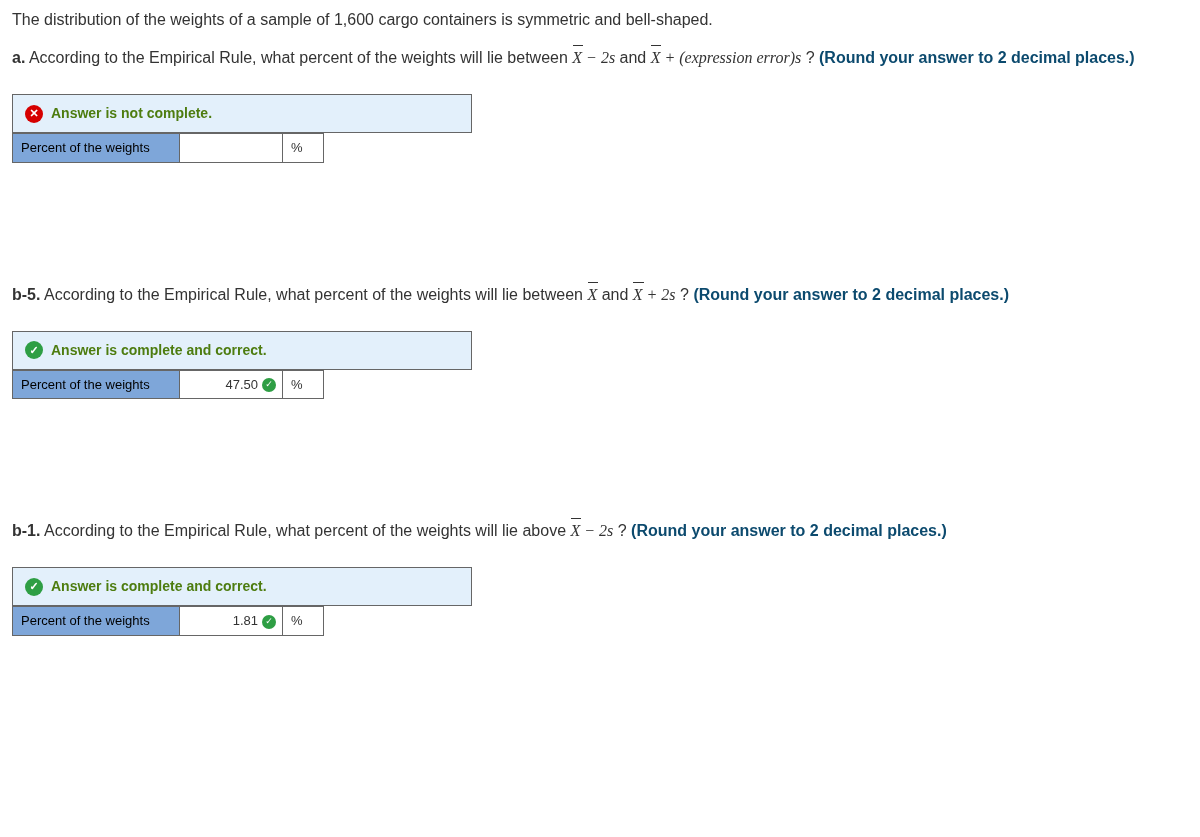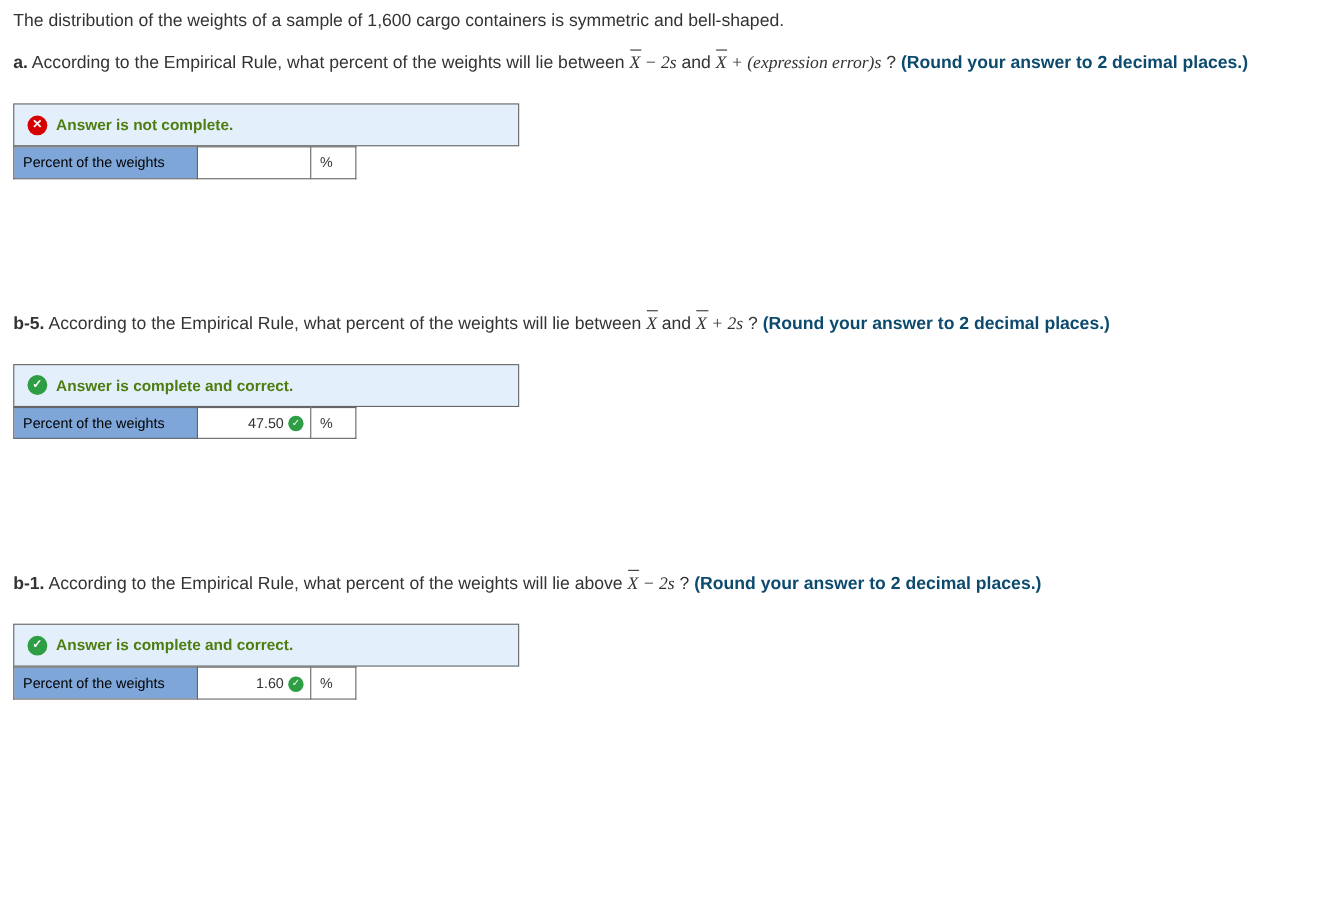--- a/index.html
+++ b/index.html
@@ -166,19 +166,19 @@
 <div class="answer-block">
   <div class="status-bar">
     <span class="status-icon ok">✓</span>
     <b>Answer is complete and correct.</b>
   </div>
   <table class="answer-table">
     <tbody>
         <tr>
       <td class="label-cell">Percent of the weights</td>
       <td class="value-cell">
-        <span>1.60</span><span class="mini-check">✓</span>
+        <span>1.81</span><span class="mini-check">✓</span>
       </td>
       <td class="unit-cell">%</td>
     </tr>
   </tbody>
     </table>
 </div>
 
 </body></html>

